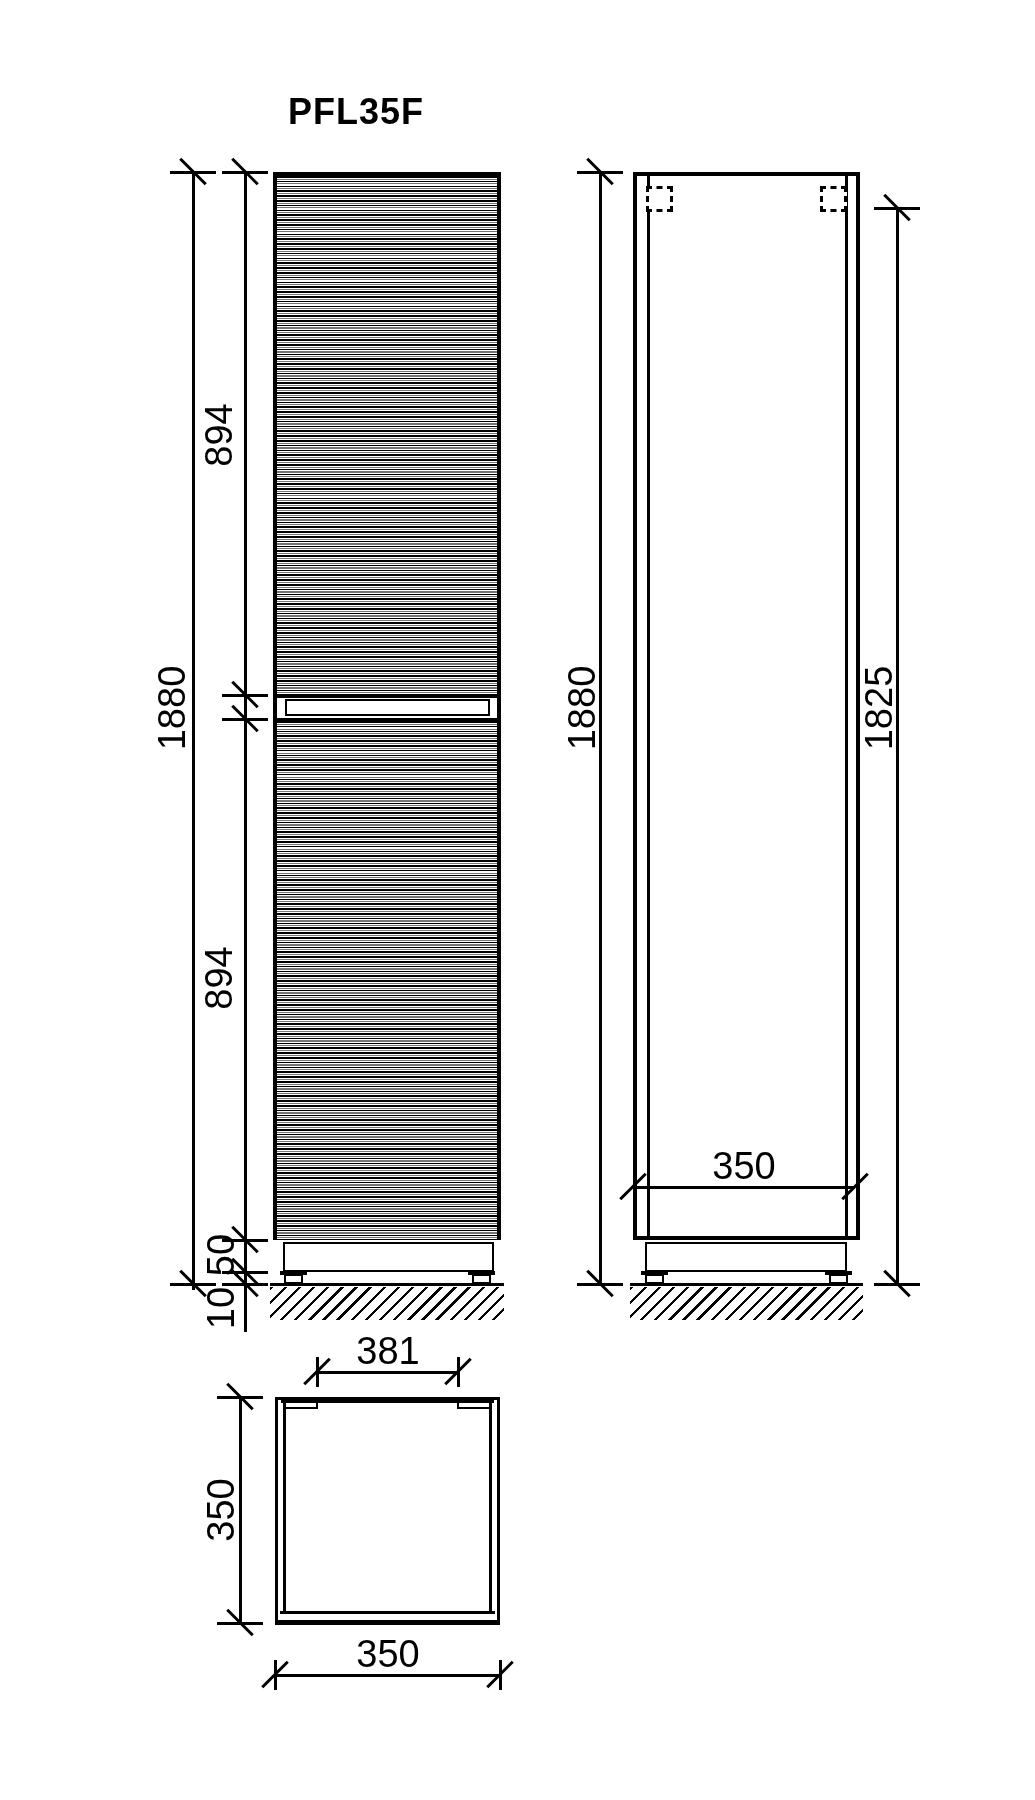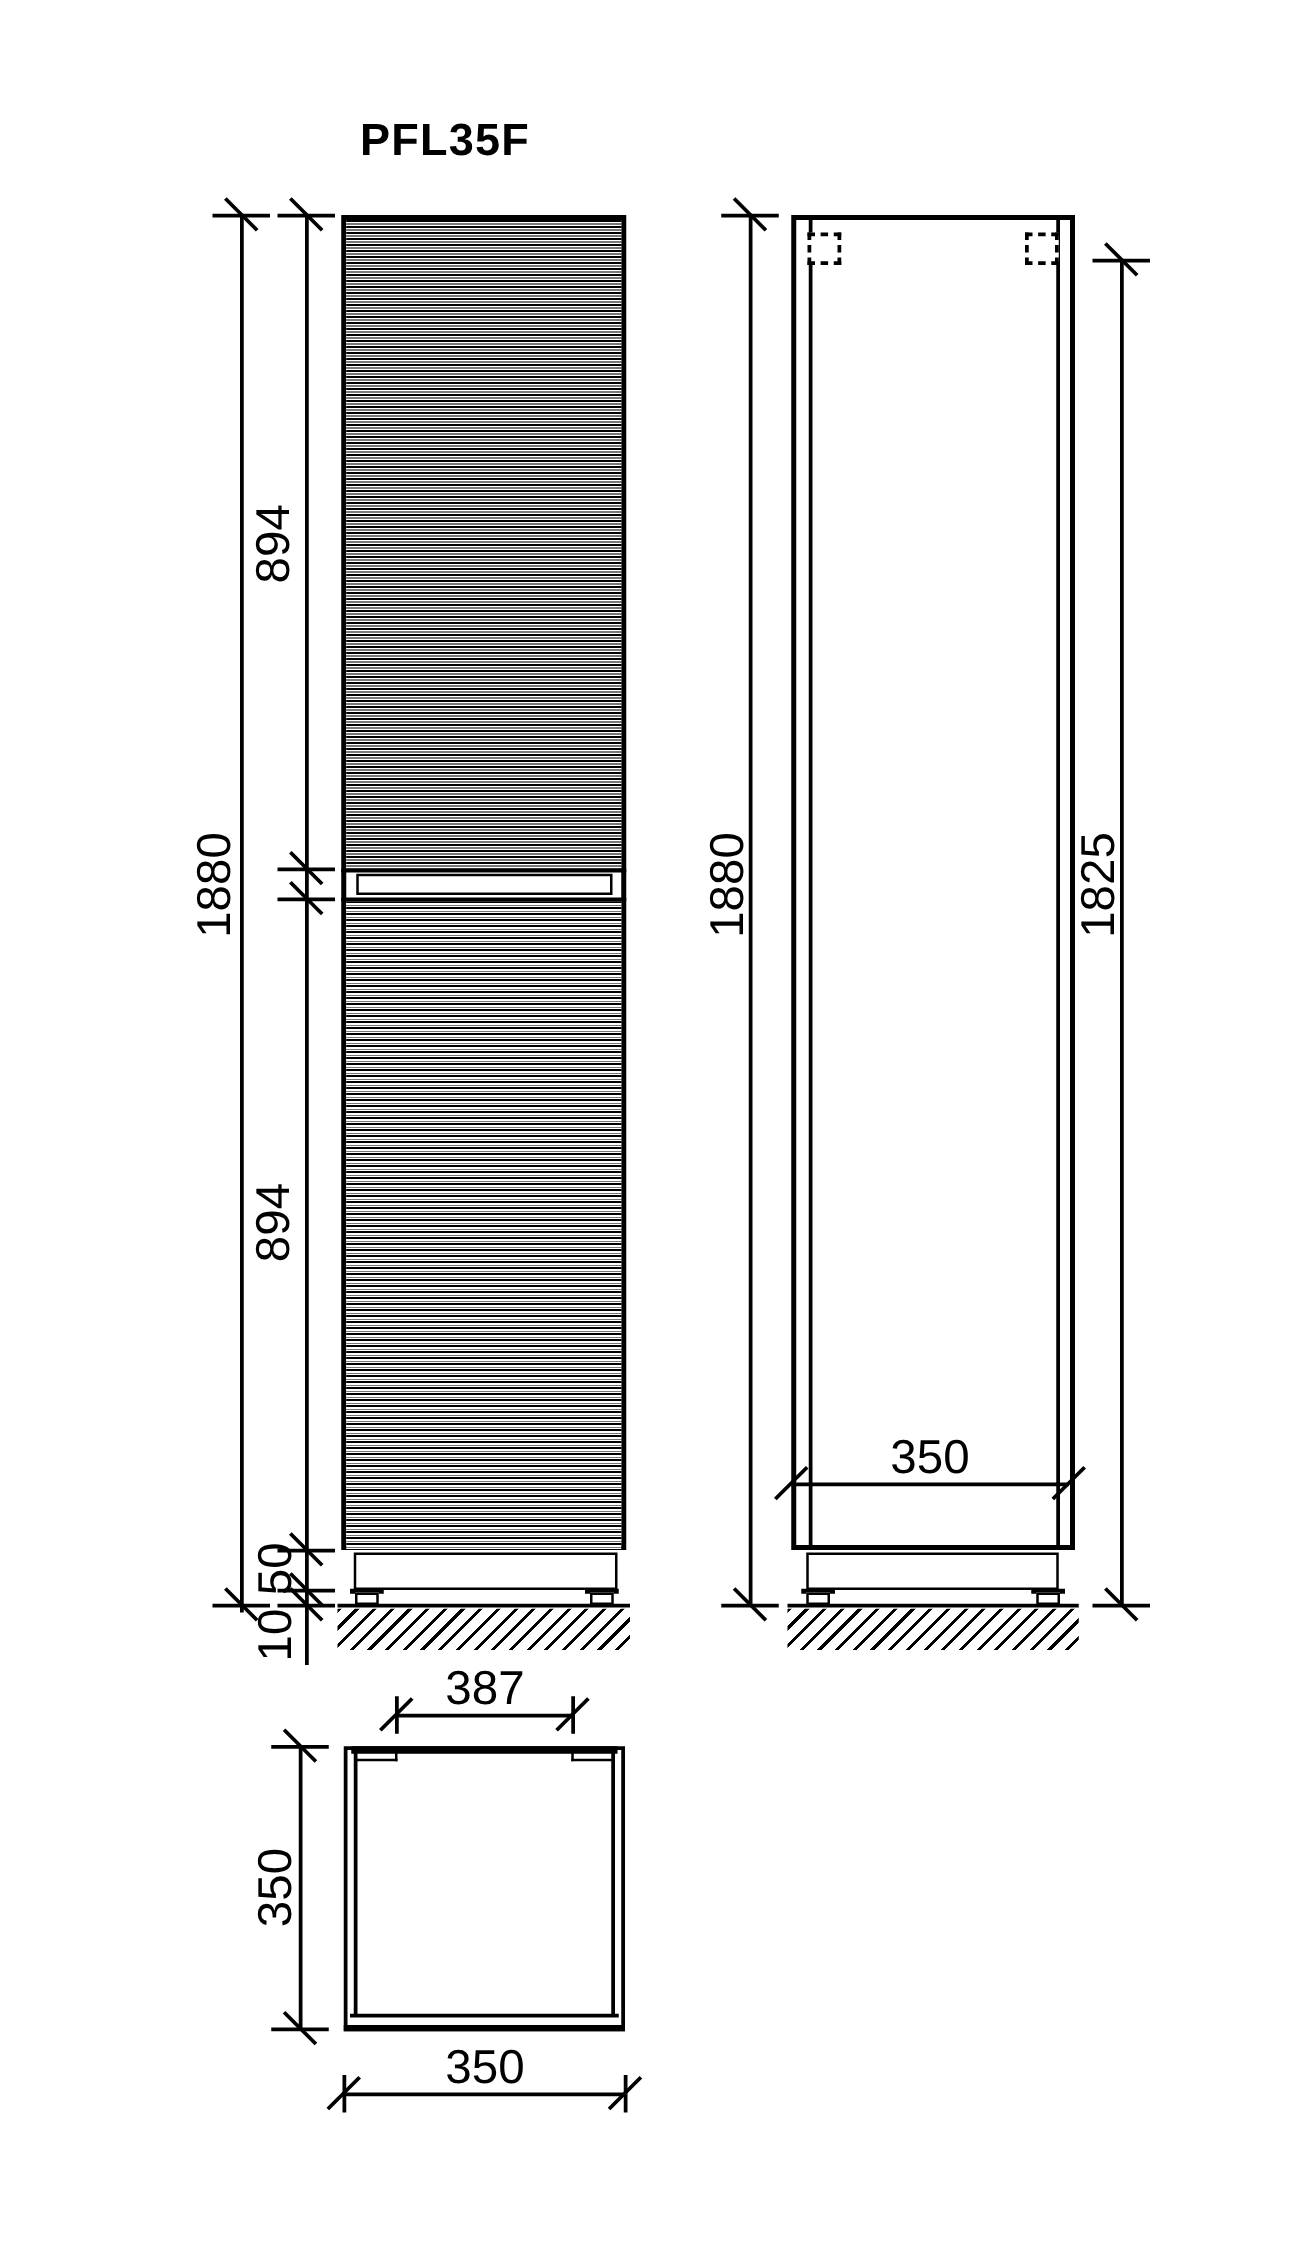--- a/index.html
+++ b/index.html
@@ -123,21 +123,21 @@
     <div class="lbl rot" style="left:879px;top:708px;">1825</div>
   </div>
 
   <div>
 
     <div class="abs dimline-h" style="left:317px;top:1371px;width:141px;"></div>
     <div class="abs bar-v" style="left:316px;top:1357px;"></div>
     <div class="abs slash h" style="left:299px;top:1370px;"></div>
     <div class="abs bar-v" style="left:457px;top:1357px;"></div>
     <div class="abs slash h" style="left:440px;top:1370px;"></div>
-    <div class="lbl hz" style="left:388px;top:1351px;">387</div>
+    <div class="lbl hz" style="left:388px;top:1351px;">381</div>
 
     <div class="abs" style="left:275px;top:1397px;width:225px;height:228px;border:3px solid #000;background:#fff;"></div>
     <div class="abs blk" style="left:281px;top:1397px;width:213px;height:6px;"></div>
     <div class="abs blk" style="left:283px;top:1400px;width:2.5px;height:212px;"></div>
     <div class="abs blk" style="left:489px;top:1400px;width:2.5px;height:212px;"></div>
     <div class="abs" style="left:285px;top:1400px;width:33px;height:9px;border-bottom:2.5px solid #000;border-right:2.5px solid #000;"></div>
     <div class="abs" style="left:457px;top:1400px;width:33px;height:9px;border-bottom:2.5px solid #000;border-left:2.5px solid #000;"></div>
     <div class="abs blk" style="left:280px;top:1611px;width:215px;height:2.5px;"></div>
     <div class="abs blk" style="left:275px;top:1620px;width:225px;height:5px;"></div>
 

